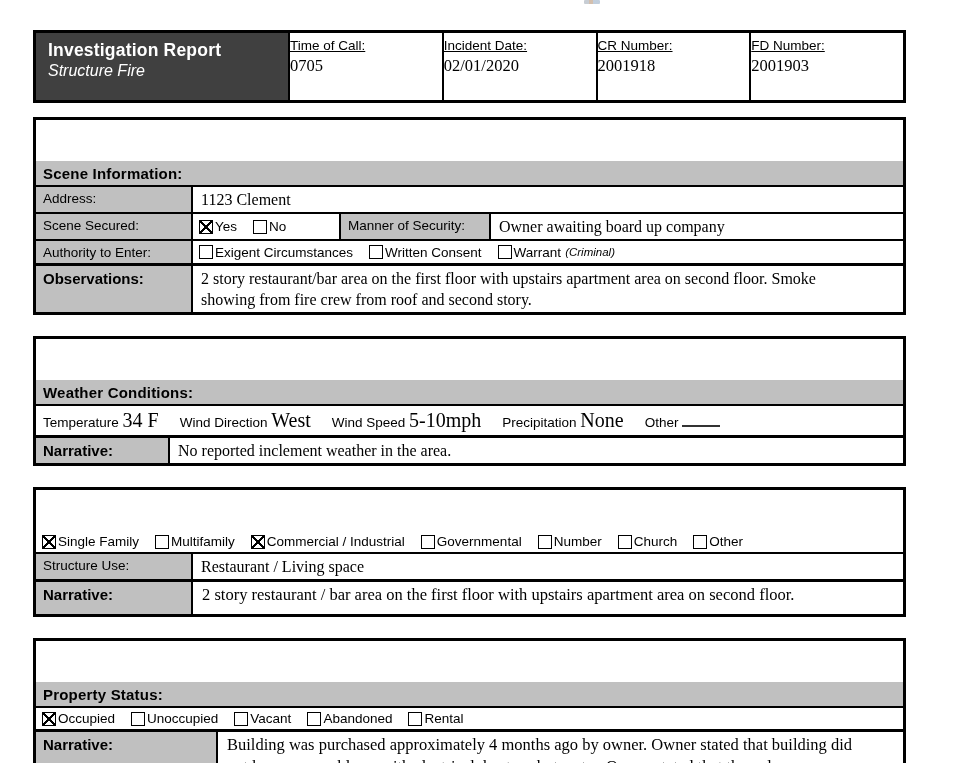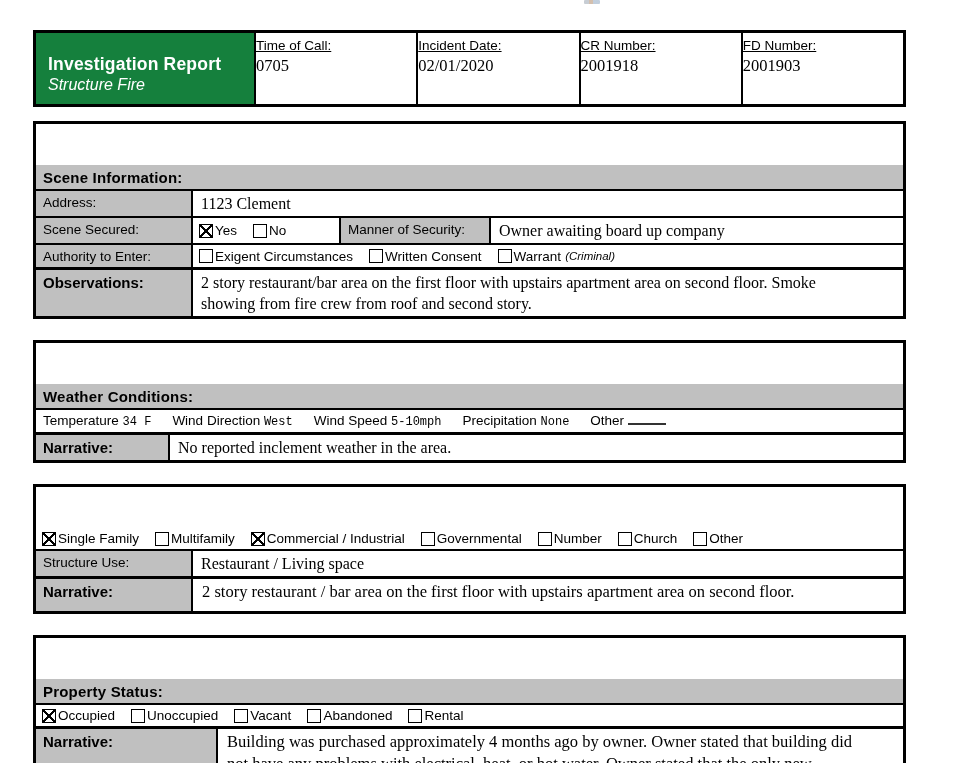--- a/index.html
+++ b/index.html
@@ -12,21 +12,21 @@
     background:linear-gradient(90deg,#9aa4b0 0 30%, #b08a6a 30% 55%, #8fa6c0 55% 100%);
     opacity:.55; border-radius:1px;
   }
   .doc { position:absolute; left:33px; top:30px; width:873px; }
   .tbl { border:3px solid #000; background:#fff; box-sizing:border-box; margin-bottom:0; }
   .gap { height:21px; }
   .gap-sm { height:14px; }
 
   
   .hdr { display:flex; align-items:stretch; }
-  .hdr-dark { width:218px; flex:none; background:#15803d; color:#fff; padding:21px 8px 10px 12px; box-sizing:border-box; }
+  .hdr-dark { width:252px; flex:none; background:#404040; color:#fff; padding:7px 8px 10px 12px; box-sizing:border-box; }
   .hdr-title { font-size:17.5px; font-weight:bold; letter-spacing:.2px; }
   .hdr-sub { font-size:16px; font-style:italic; margin-top:1px; }
   .hdr-field { flex:1; border-left:2px solid #000; padding-top:5px; box-sizing:border-box; min-height:67px; }
   .hdr-label { font-size:13.5px; text-decoration:underline; }
   .hdr-value { font-family:"Liberation Serif", serif; font-size:16.5px; margin-top:3px; }
 
   
   .row { display:flex; align-items:stretch; border-top:2px solid #000; }
   .row:first-child { border-top:none;margin-top:41px; }
   .row.thick { border-top:3px solid #000; }
@@ -54,21 +54,21 @@
   .opt-suffix { font-size:11.5px; font-style:italic; margin-left:4px; }
 
   
   .yesno { border-right:2px solid #000; width:148px; flex:none; box-sizing:border-box; }
   .manner-lbl { width:150px; }
 
   
   .wx { display:flex; align-items:baseline; padding:3px 4px 3px 7px; font-size:13.5px; }
   .wx .pair { margin-right:21px; white-space:nowrap; }
   .wx .pair:last-child { margin-right:0; }
-  .wx .wval { font-family:Liberation Mono, monospace; font-size:12px; }
+  .wx .wval { font-family:Liberation Serif, serif; font-size:20px; }
   .blank-line { display:inline-block; width:38px; border-bottom:2px solid #333; height:10px; vertical-align:baseline; }
 
   .obs-val { padding-right:36px; }
 </style>
 </head>
 <body>
 
 <div class="edge-artifact"></div>
 
 <div class="doc">

